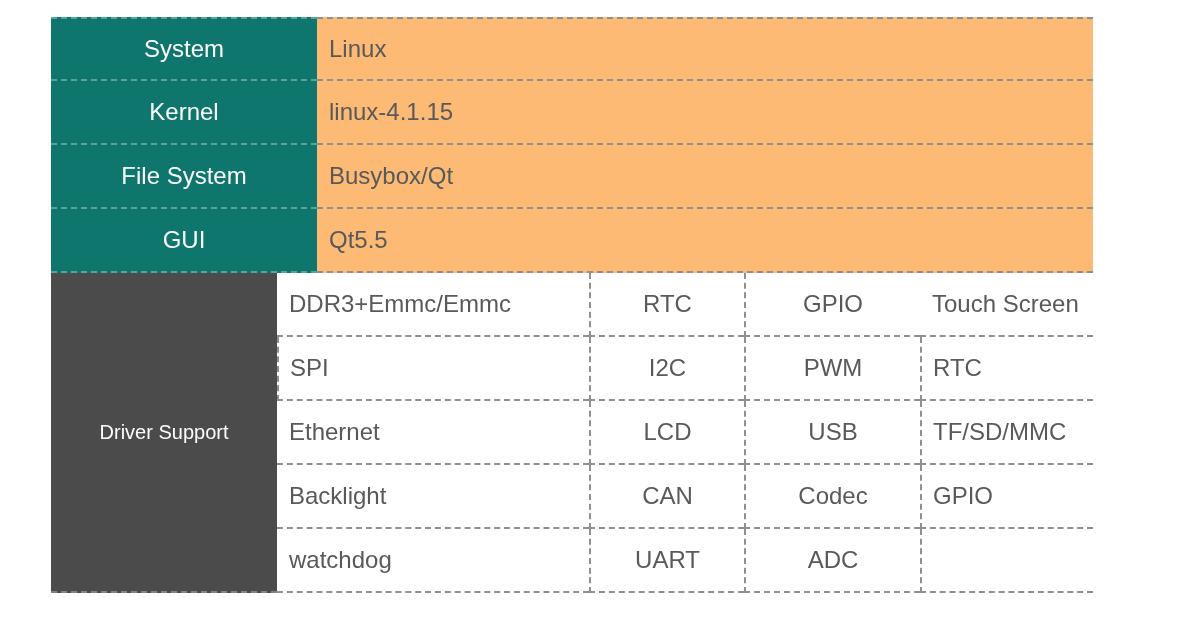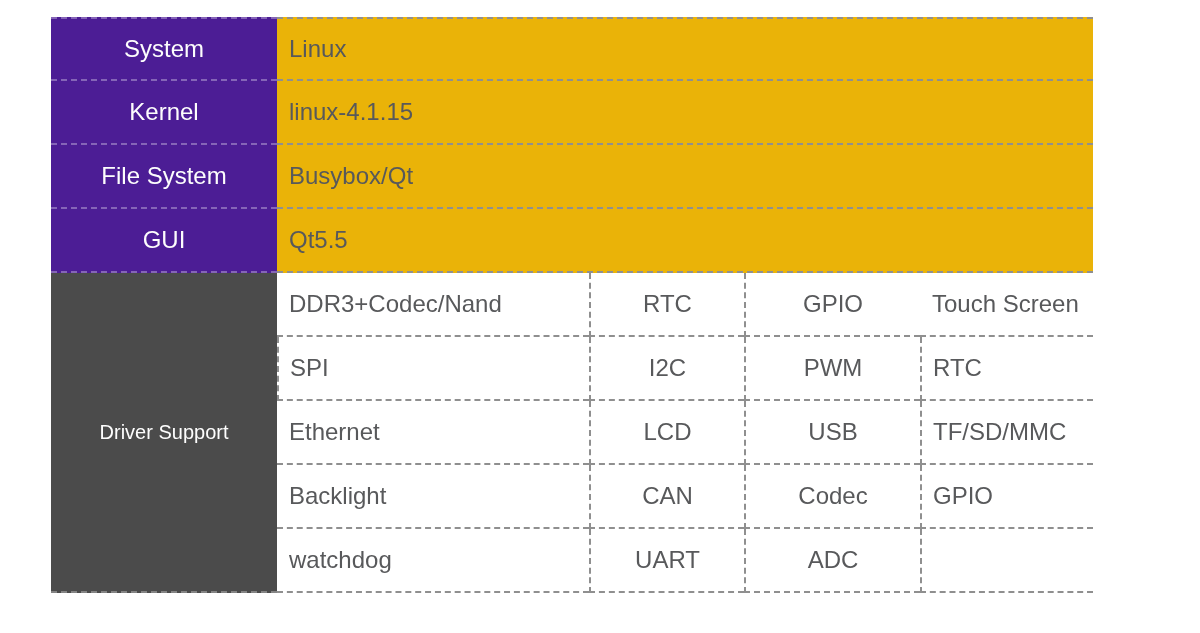--- a/index.html
+++ b/index.html
@@ -12,43 +12,43 @@
     overflow: hidden;
   }
   .spec-table {
     position: absolute;
     left: 51px;
     top: 17px;
     width: 1042px;
   }
   .srow { display: flex; }
   .lcell {
-    width: 226px;
+    width: 266px;
     height: 64px;
     box-sizing: border-box;
-    background: #4c1d95;
+    background: #0f766e;
     color: #fdfdfd;
     display: flex;
     align-items: center;
     justify-content: center;
     font-size: 24px;
     border-bottom: 2px dashed rgba(255,255,255,0.32);
   }
   .srow.first .lcell { border-top: 2px dashed rgba(255,255,255,0.32); }
   .vcell {
     flex: 1;
     height: 64px;
     box-sizing: border-box;
     display: flex;
     align-items: center;
     padding-left: 12px;
     color: #58595b;
     font-size: 24px;
     border-bottom: 2px dashed #8f8f8f;
-    background: #eab308;
+    background: #fdba74;
   }
   .srow.first .vcell { border-top: 2px dashed #8f8f8f; }
 
   .driver { display: flex; }
   .dlabel {
     width: 226px;
     height: 320px;
     box-sizing: border-box;
     background: #4b4b4b;
     color: #fdfdfd;
@@ -105,21 +105,21 @@
 
   <div class="srow">
     <div class="lcell">GUI</div>
     <div class="vcell">Qt5.5</div>
   </div>
 
   <div class="driver">
     <div class="dlabel">Driver Support</div>
     <div class="dgrid">
 
-      <div class="dc c1">DDR3+Codec/Nand</div>
+      <div class="dc c1">DDR3+Emmc/Emmc</div>
       <div class="dc c2">RTC</div>
       <div class="dc c3">GPIO</div>
       <div class="dc c1">Touch Screen</div>
 
       <div class="dc c4">SPI</div>
       <div class="dc c2">I2C</div>
       <div class="dc c3">PWM</div>
       <div class="dc c4">RTC</div>
 
       <div class="dc c1">Ethernet</div>

